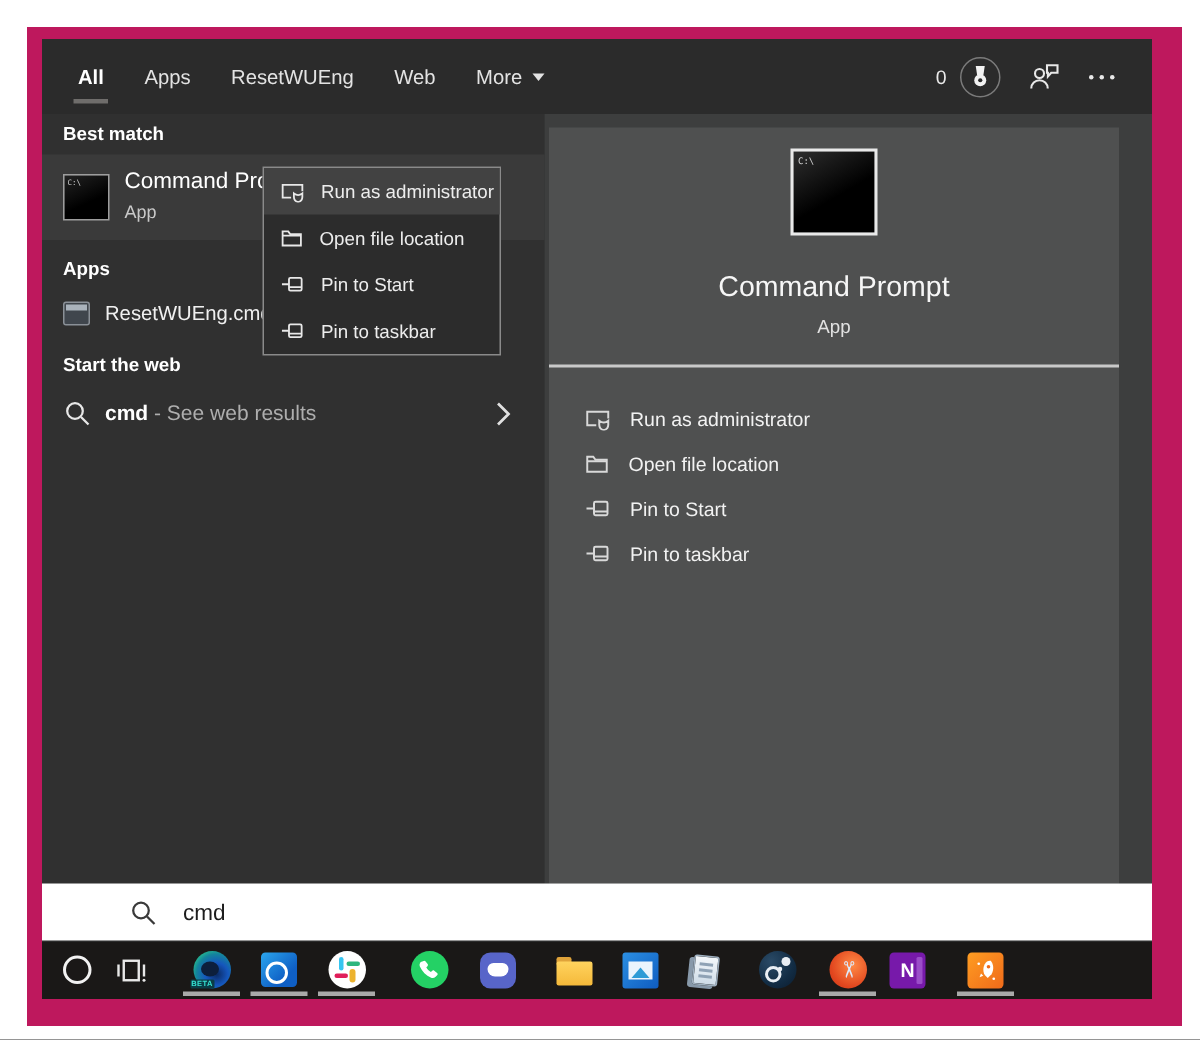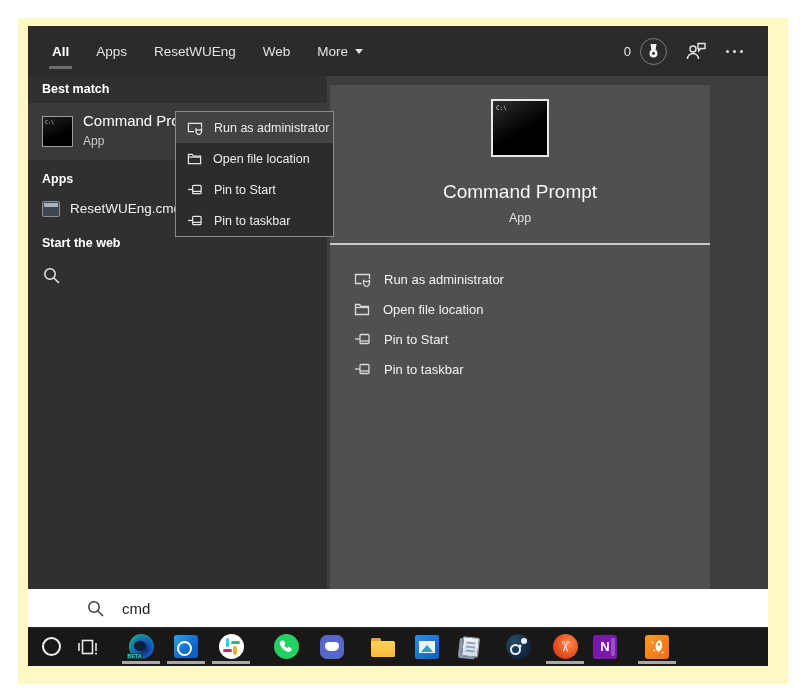--- a/index.html
+++ b/index.html
@@ -1,36 +1,36 @@
 <!DOCTYPE html>
 <html><head>
 <meta charset="utf-8">
 <style>
   * { margin:0; padding:0; box-sizing:border-box; }
   body { width:800px; height:693px; background:#ffffff; font-family:"Liberation Sans", sans-serif; position:relative; overflow:hidden; }
 
-  .frame { position:absolute; left:18px; top:18px; width:770px; height:666px; background:#fef9c3; }
+  .frame { position:absolute; left:18px; top:18px; width:770px; height:666px; background:#be185d; }
   .screen { position:absolute; left:10px; top:8px; width:740px; height:640px; background:#2b2b2b; overflow:hidden; }
 
   
   .topbar { position:absolute; top:0; left:0; width:740px; height:50px; background:#2b2b2b; display:flex; align-items:center; }
   .tabs { display:flex; gap:27px; padding-left:24px; height:100%; align-items:center; }
   .tab { position:relative; height:100%; display:flex; align-items:center; color:#e3e3e3; font-size:13.5px; cursor:default; }
   .tab.selected { color:#fff; font-weight:bold; }
   .tab.selected::after { content:""; position:absolute; left:-3px; right:-3px; bottom:7px; height:3px; background:#6f6d6b; }
   .caret-down { display:inline-block; margin-left:7px; width:0; height:0; border-left:4.5px solid transparent; border-right:4.5px solid transparent; border-top:5px solid #e3e3e3; }
   .topbar-right { margin-left:auto; display:flex; align-items:center; gap:19px; padding-right:25px; }
   .rewards { display:flex; align-items:center; gap:9px; color:#eaeaea; font-size:13px; }
   .medal-ring { width:27px; height:27px; border:1.5px solid #7b7b7b; border-radius:50%; display:flex; align-items:center; justify-content:center; }
   .dots { display:flex; gap:4px; }
   .dots i { width:3px; height:3px; border-radius:50%; background:#e8e8e8; }
 
   
   .main { position:absolute; top:50px; left:0; width:740px; height:513px; display:flex; }
-  .left-panel { width:299px; background:#303030; position:relative;padding-left:36px; }
+  .left-panel { width:335px; background:#303030; position:relative;padding-left:36px; }
   .right-panel { flex:1; background:#3d3e3e; position:relative; }
 
   .sec-header { position:absolute; left:14px; color:#fff; font-size:12.5px; font-weight:bold; }
 
   .best-row { position:absolute; top:27px; left:0; width:335px; height:57px; background:#3a3a3a; overflow:hidden; }
   .cmd-icon-sm { position:absolute; left:14px; top:13px; width:31px; height:31px; background:linear-gradient(155deg,#222 0%,#000 60%); border:1.5px solid #9d9d9d; color:#cfcfcf; font-size:5px; padding:2px 0 0 2px; font-family:"DejaVu Sans Mono", monospace; }
   .best-title { position:absolute; left:55px; top:9px; font-size:15px; color:#fff; white-space:nowrap; }
   .best-sub { position:absolute; left:55px; top:31px; font-size:12px; color:#c9c9c9; }
 
   .app-row { position:absolute; top:118px; left:0; width:335px; height:32px; overflow:hidden; }
@@ -176,20 +176,21 @@
         <div class="app-title">ResetWUEng.cmd</div>
       </div>
 
       <div class="sec-header" style="top:160px;">Start the web</div>
 
       <div class="web-row">
         <svg style="position:absolute;left:14px;top:7px;" width="19" height="19" viewBox="0 0 19 19" fill="none" stroke="#e8e8e8" stroke-width="1.5">
               <circle cx="8" cy="8" r="5.2"></circle>
               <line x1="12" y1="12" x2="17" y2="17"></line>
             </svg>
+        <div class="web-text"><span class="q">cmd</span><span class="suffix"> - See web results</span></div>
         <svg class="chev-right" width="11" height="18" viewBox="0 0 11 18" fill="none" stroke="#e0e0e0" stroke-width="1.8">
               <polyline points="2,2 9,9 2,16"></polyline>
             </svg>
       </div>
     </div>
 
     <div class="right-panel">
       <div class="card">
         <div class="cmd-icon-lg"><span>C:\</span></div>
         <div class="pv-title">Command Prompt</div>

